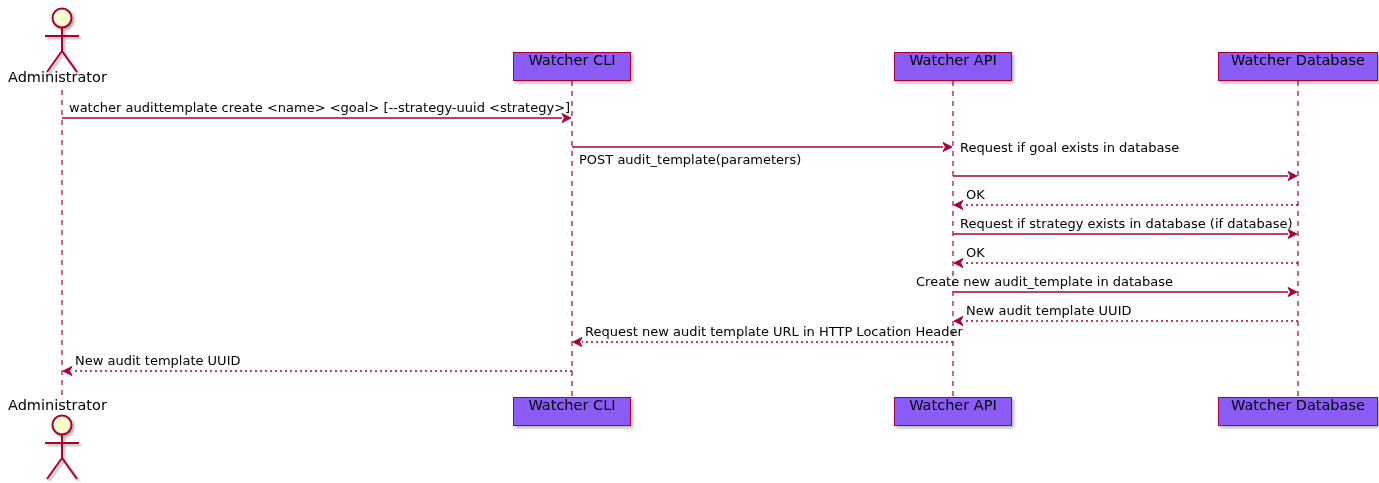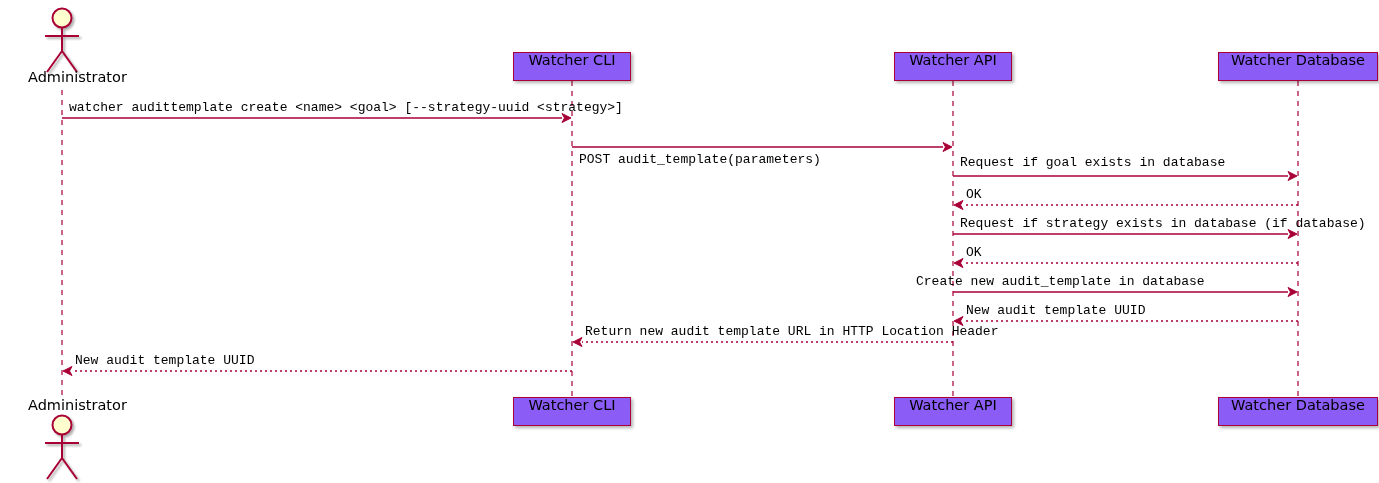--- a/index.html
+++ b/index.html
@@ -22,29 +22,27 @@
     white-space:nowrap;
     line-height:1;
     padding:0 9px;
   }
   .actor-label{
     position:absolute;
     font-size:14.5px;
     color:#000000;
     white-space:nowrap;
     line-height:1;
-    margin-left:20px;
   }
   .msg-label{
     position:absolute;
     font-size:13px;
     color:#000000;
     white-space:nowrap;
     line-height:1;
-    font-family:Liberation Mono, monospace;
   }
 </style>
 </head>
 <body>
 
 <div id="diagram">
 
   <svg id="svg-layer" xmlns="http://www.w3.org/2000/svg" viewBox="0 0 1379 483">
     <defs>
       <filter id="softshadow" x="-30%" y="-30%" width="180%" height="180%">
@@ -116,23 +114,23 @@
         <span class="participant-label">Watcher API</span>
       </div>
       <div class="participant-box" style="left: 1217.8px; top: 52px; width: 160.4px;">
         <span class="participant-label">Watcher Database</span>
       </div>
       <div class="participant-box" style="left: 1217.8px; top: 397px; width: 160.4px;">
         <span class="participant-label">Watcher Database</span>
       </div>
       <div class="msg-label" style="top: 101px; left: 69px;">watcher audittemplate create &lt;name&gt; &lt;goal&gt; [--strategy-uuid &lt;strategy&gt;]</div>
       <div class="msg-label" style="top: 130px; left: 579px; margin-top: 23px;">POST audit_template(parameters)</div>
-      <div class="msg-label" style="top: 156px; left: 960px; text-align: center;">Request if goal exists in database</div>
+      <div class="msg-label" style="top: 141px; left: 960px; text-align: center;">Request if goal exists in database</div>
       <div class="msg-label" style="top: 188px; left: 966px;">OK</div>
       <div class="msg-label" style="top: 217px; left: 960px;">Request if strategy exists in database (if database)</div>
       <div class="msg-label" style="top: 246px; left: 966px;">OK</div>
       <div class="msg-label" style="top: 275px; left: 916px;">Create new audit_template in database</div>
       <div class="msg-label" style="top: 304px; left: 966px;">New audit template UUID</div>
-      <div class="msg-label" style="top: 325px; left: 585px;">Return new audit template URL in HTTP Location Header</div>
+      <div class="msg-label" style="top: 325px; left: 585px;">Request new audit template URL in HTTP Location Header</div>
       <div class="msg-label" style="top: 354px; left: 75px;">New audit template UUID</div>
     </div>
 
 </div>
 
 </body></html>

